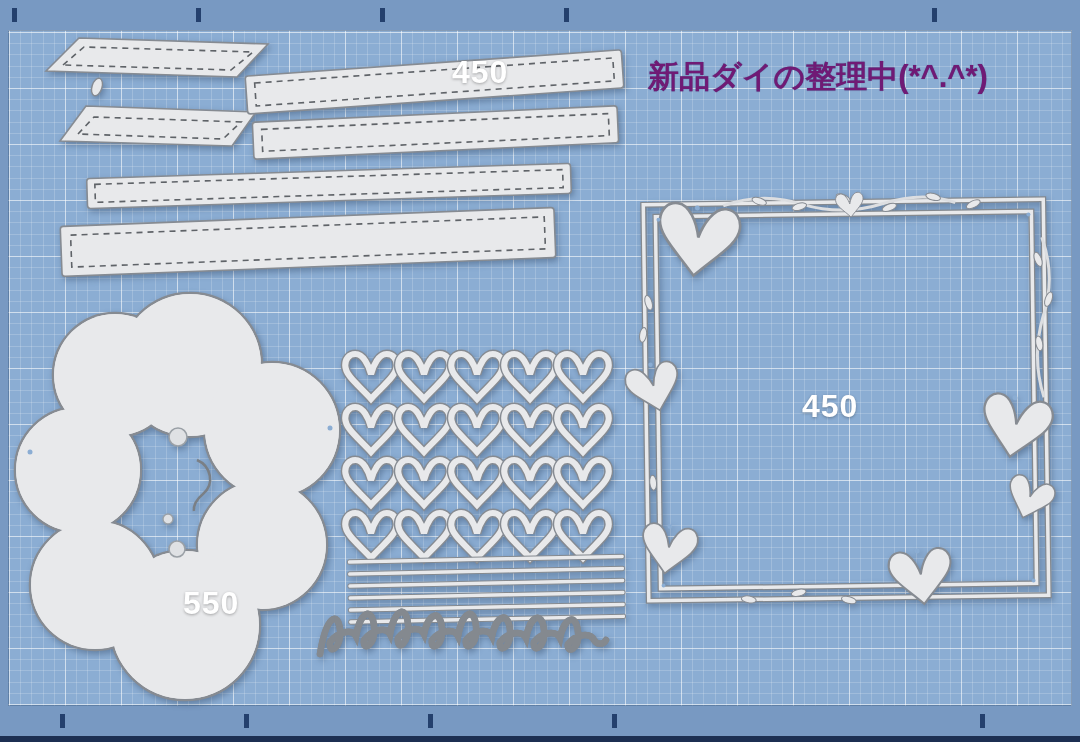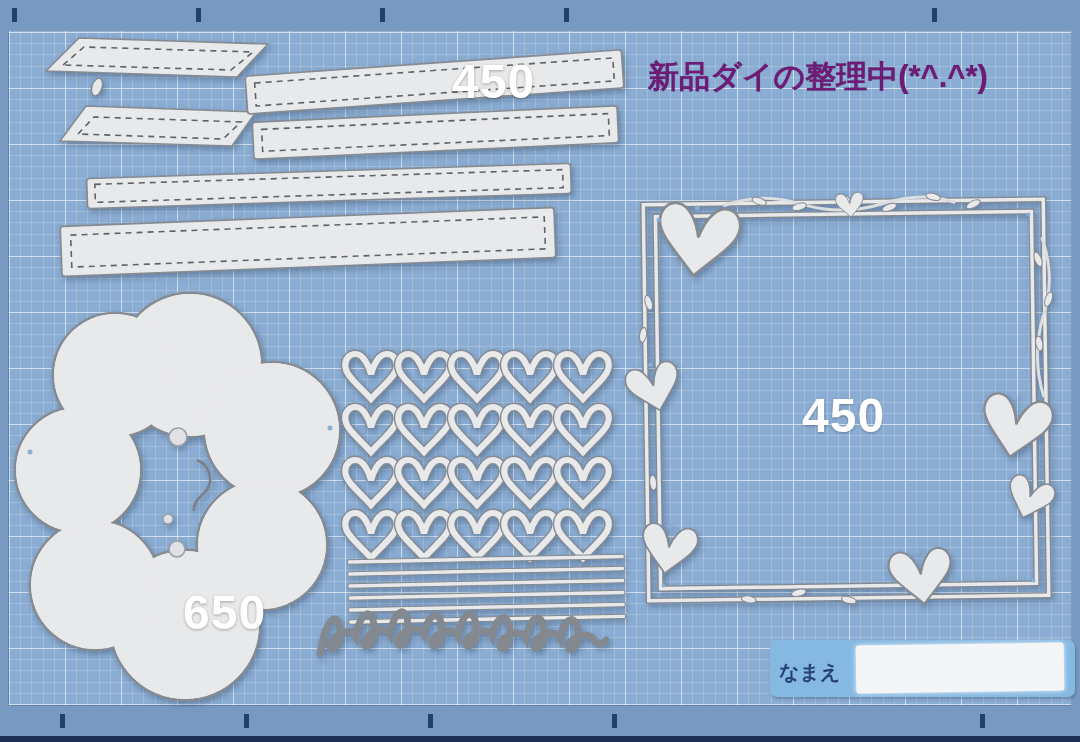--- a/index.html
+++ b/index.html
@@ -16,21 +16,21 @@
   .edge{position:absolute;background:#7899c2;}
   .edge.top{left:0;top:0;width:1080px;height:30px;}
   .edge.bottom{left:0;top:706px;width:1080px;height:36px;}
   .edge.left{left:0;top:0;width:8px;height:742px;}
   .edge.right{left:1072px;top:0;width:8px;height:742px;}
   .bottom-line{position:absolute;left:0;top:736px;width:1080px;height:6px;background:#1c2f52;}
   .tick{position:absolute;width:5px;height:14px;background:#24406d;}
   .dies{position:absolute;left:0;top:0;
         filter:drop-shadow(2px 3px 3px rgba(25,45,75,.35));}
   .overlay{position:absolute;font-weight:bold;white-space:nowrap;}
-  .price{color:#ffffff;font-size:48px;letter-spacing:1px;
+  .price{color:#ffffff;font-size:32px;letter-spacing:1px;
          text-shadow:0 1px 3px rgba(0,0,0,.30);}
   .title{color:#701a75;font-size:31px;letter-spacing:0;
          text-shadow:0 0 1px rgba(20,30,80,.55);}
   .name-tag{position:absolute;left:770px;top:640px;width:305px;height:57px;
             background:#86b9e2;border-radius:7px;
             box-shadow:1px 2px 3px rgba(25,45,75,.30);}
   .name-label{position:absolute;left:9px;top:19px;font-size:20px;
               font-weight:bold;color:#274079;}
   .name-blank{position:absolute;left:86px;top:4px;width:208px;height:48px;
               background:#f3f5f7;border-radius:3px;transform:rotate(-0.8deg);
@@ -200,21 +200,17 @@
     </g>
 
     <g>
       <path id="scriptpath" d="M320,654 C326,616 338,610 340,630 C342,648 328,656 330,642 C338,632 352,628 356,636 C360,612 372,606 374,626 C376,646 362,652 364,640 C372,630 386,626 390,634 C394,610 406,604 408,624 C410,644 396,652 398,638 C406,628 420,626 424,634 C428,614 440,608 442,628 C444,646 430,652 432,640 C440,630 454,628 458,636 C462,612 474,606 476,626 C478,646 464,652 466,640 C474,630 488,628 492,636 C496,616 508,610 510,630 C512,648 498,654 500,642 C508,632 522,630 526,638 C530,616 542,610 544,630 C546,648 532,654 534,642 C542,632 556,630 560,638 C564,618 576,612 578,632 C580,650 566,654 568,644 C576,634 590,632 594,640 C598,646 604,644 606,640" fill="none" stroke="#84898f" stroke-width="6.5" stroke-linecap="round"></path>
       <use href="#scriptpath" fill="none" stroke="#e8e9eb" stroke-width="4" stroke-linecap="round"></use>
     </g>
   </svg>
 
   <div class="overlay price" style="left:452px;top:54px">450</div>
   <div class="overlay title" style="left:648px;top:56px">新品ダイの整理中(*^.^*)</div>
-  <div class="overlay price" style="left:183px;top:585px">650</div>
+  <div class="overlay price" style="left:183px;top:585px">550</div>
   <div class="overlay price" style="left:802px;top:388px">450</div>
 
-  <div class="name-tag">
-    <span class="name-label">なまえ</span>
-    <div class="name-blank"></div>
-  </div>
 
 </div>
 
 </body></html>

